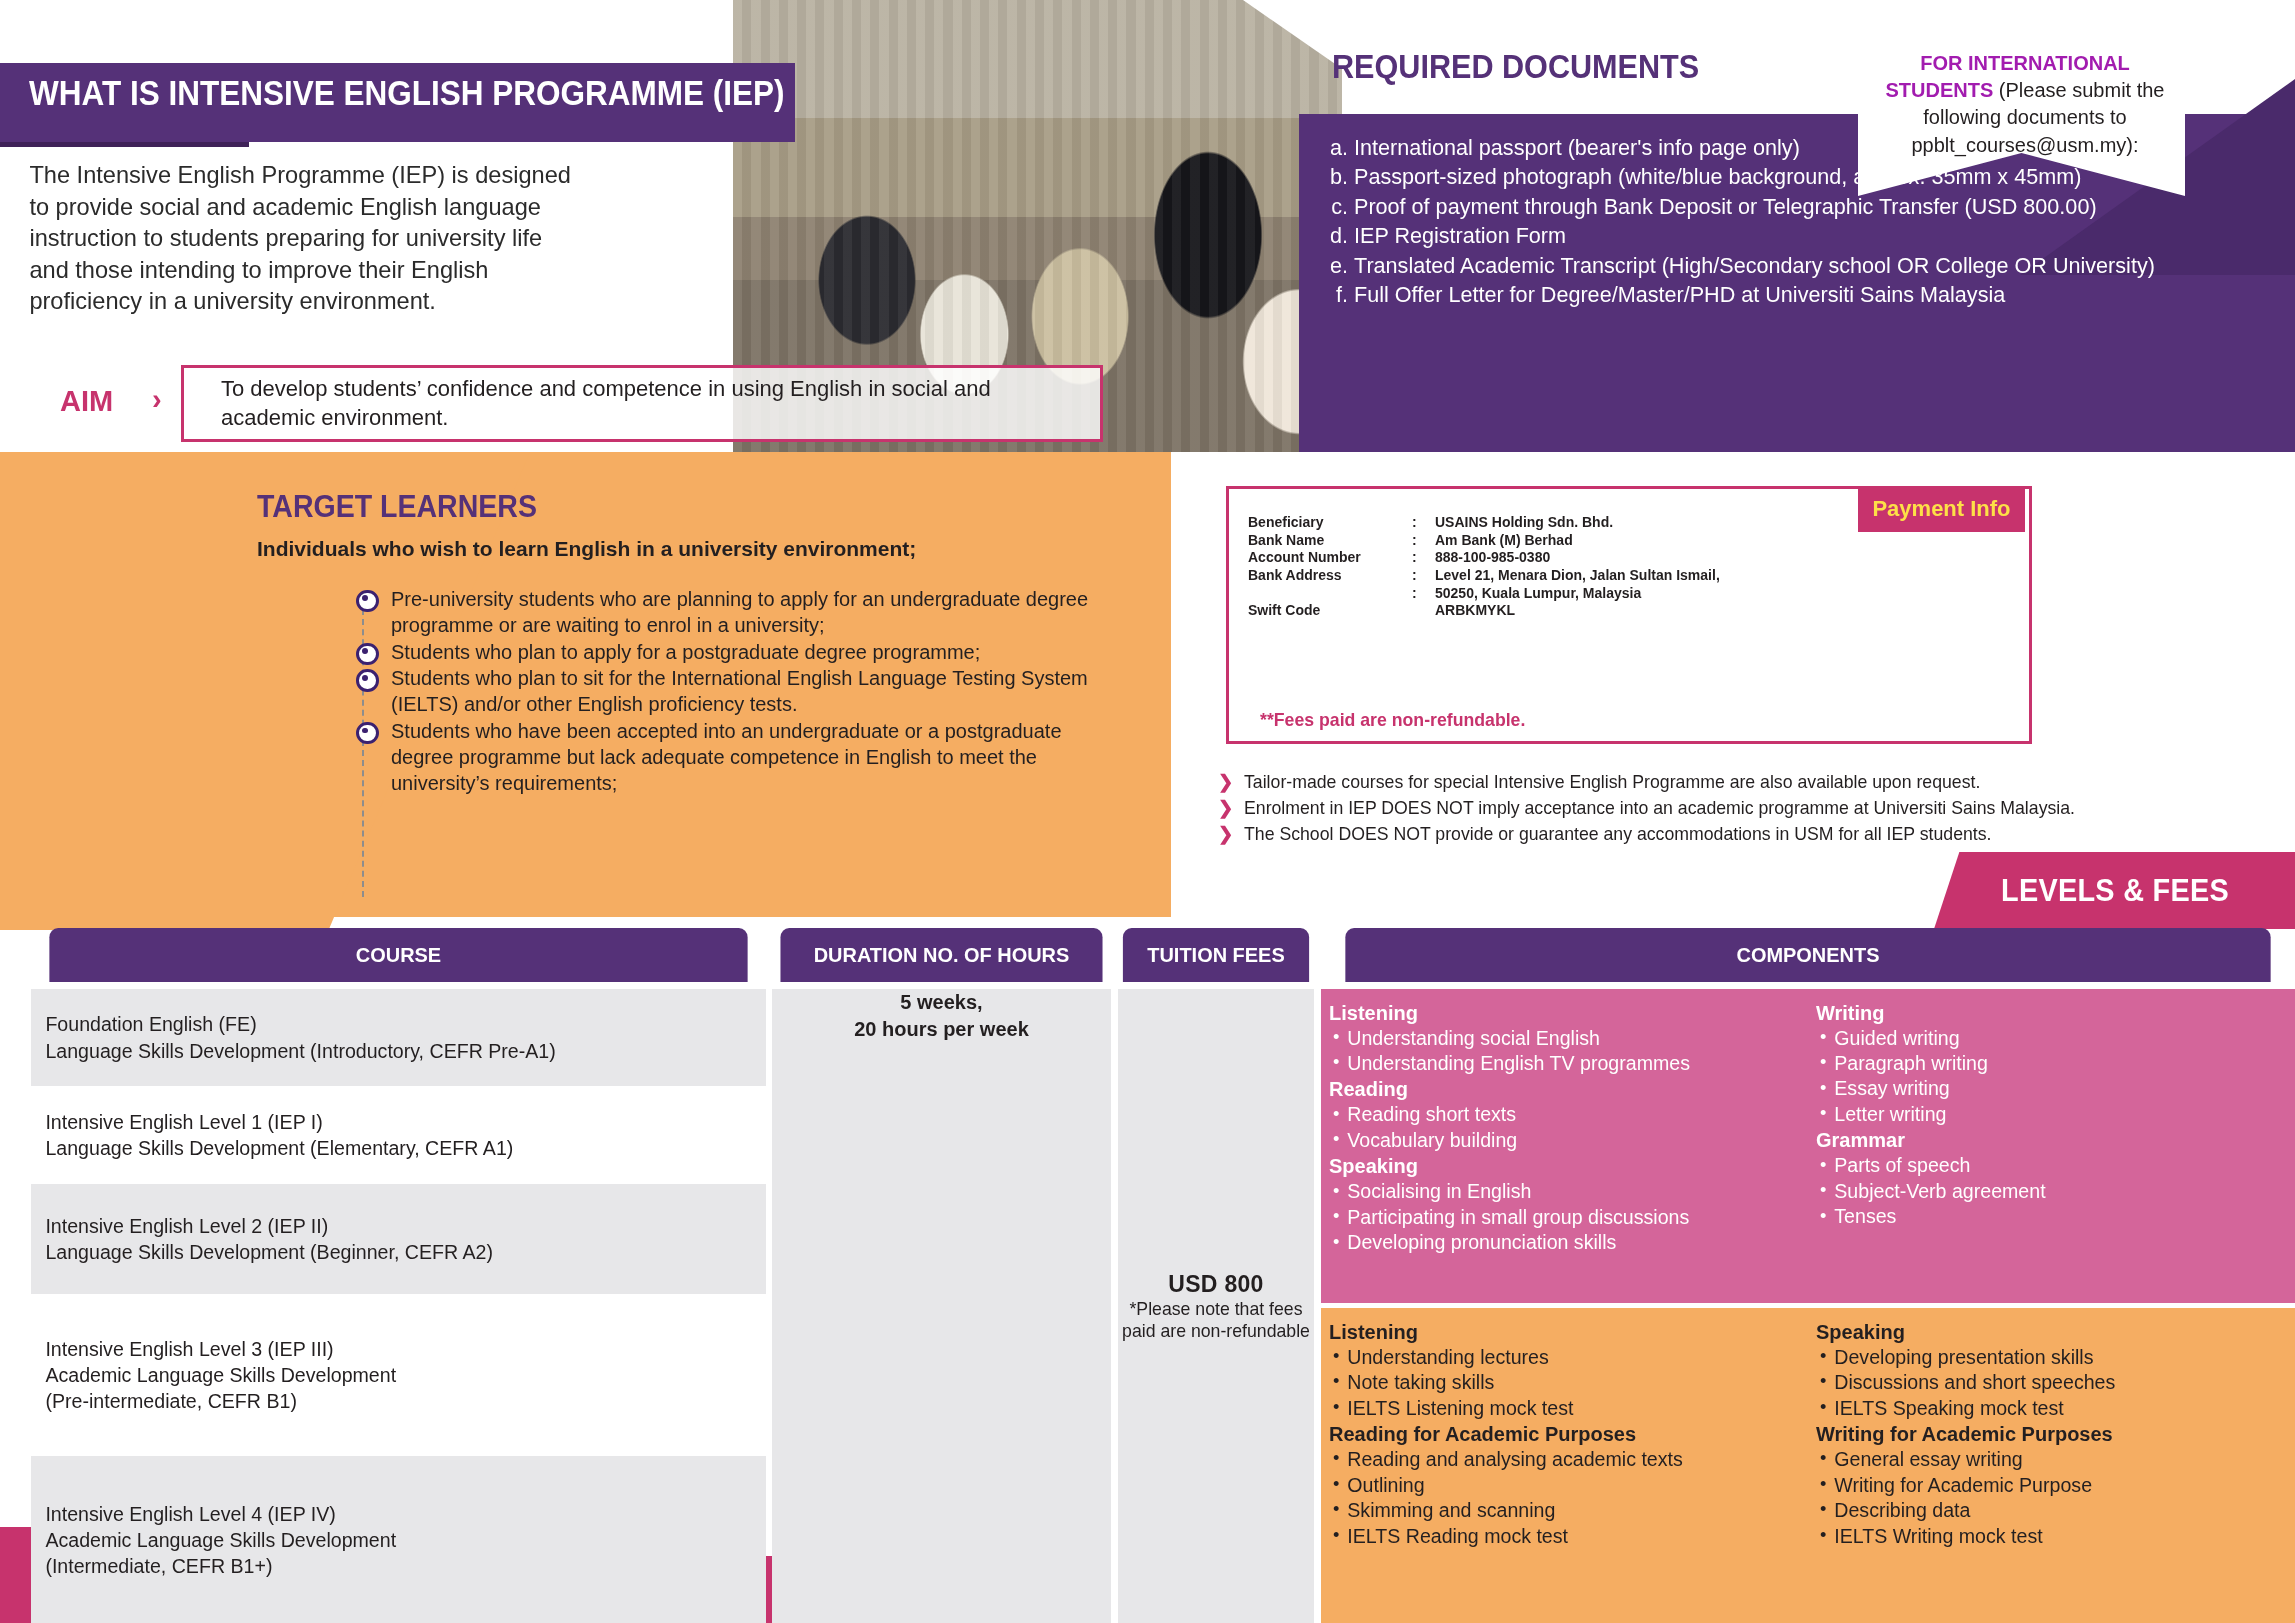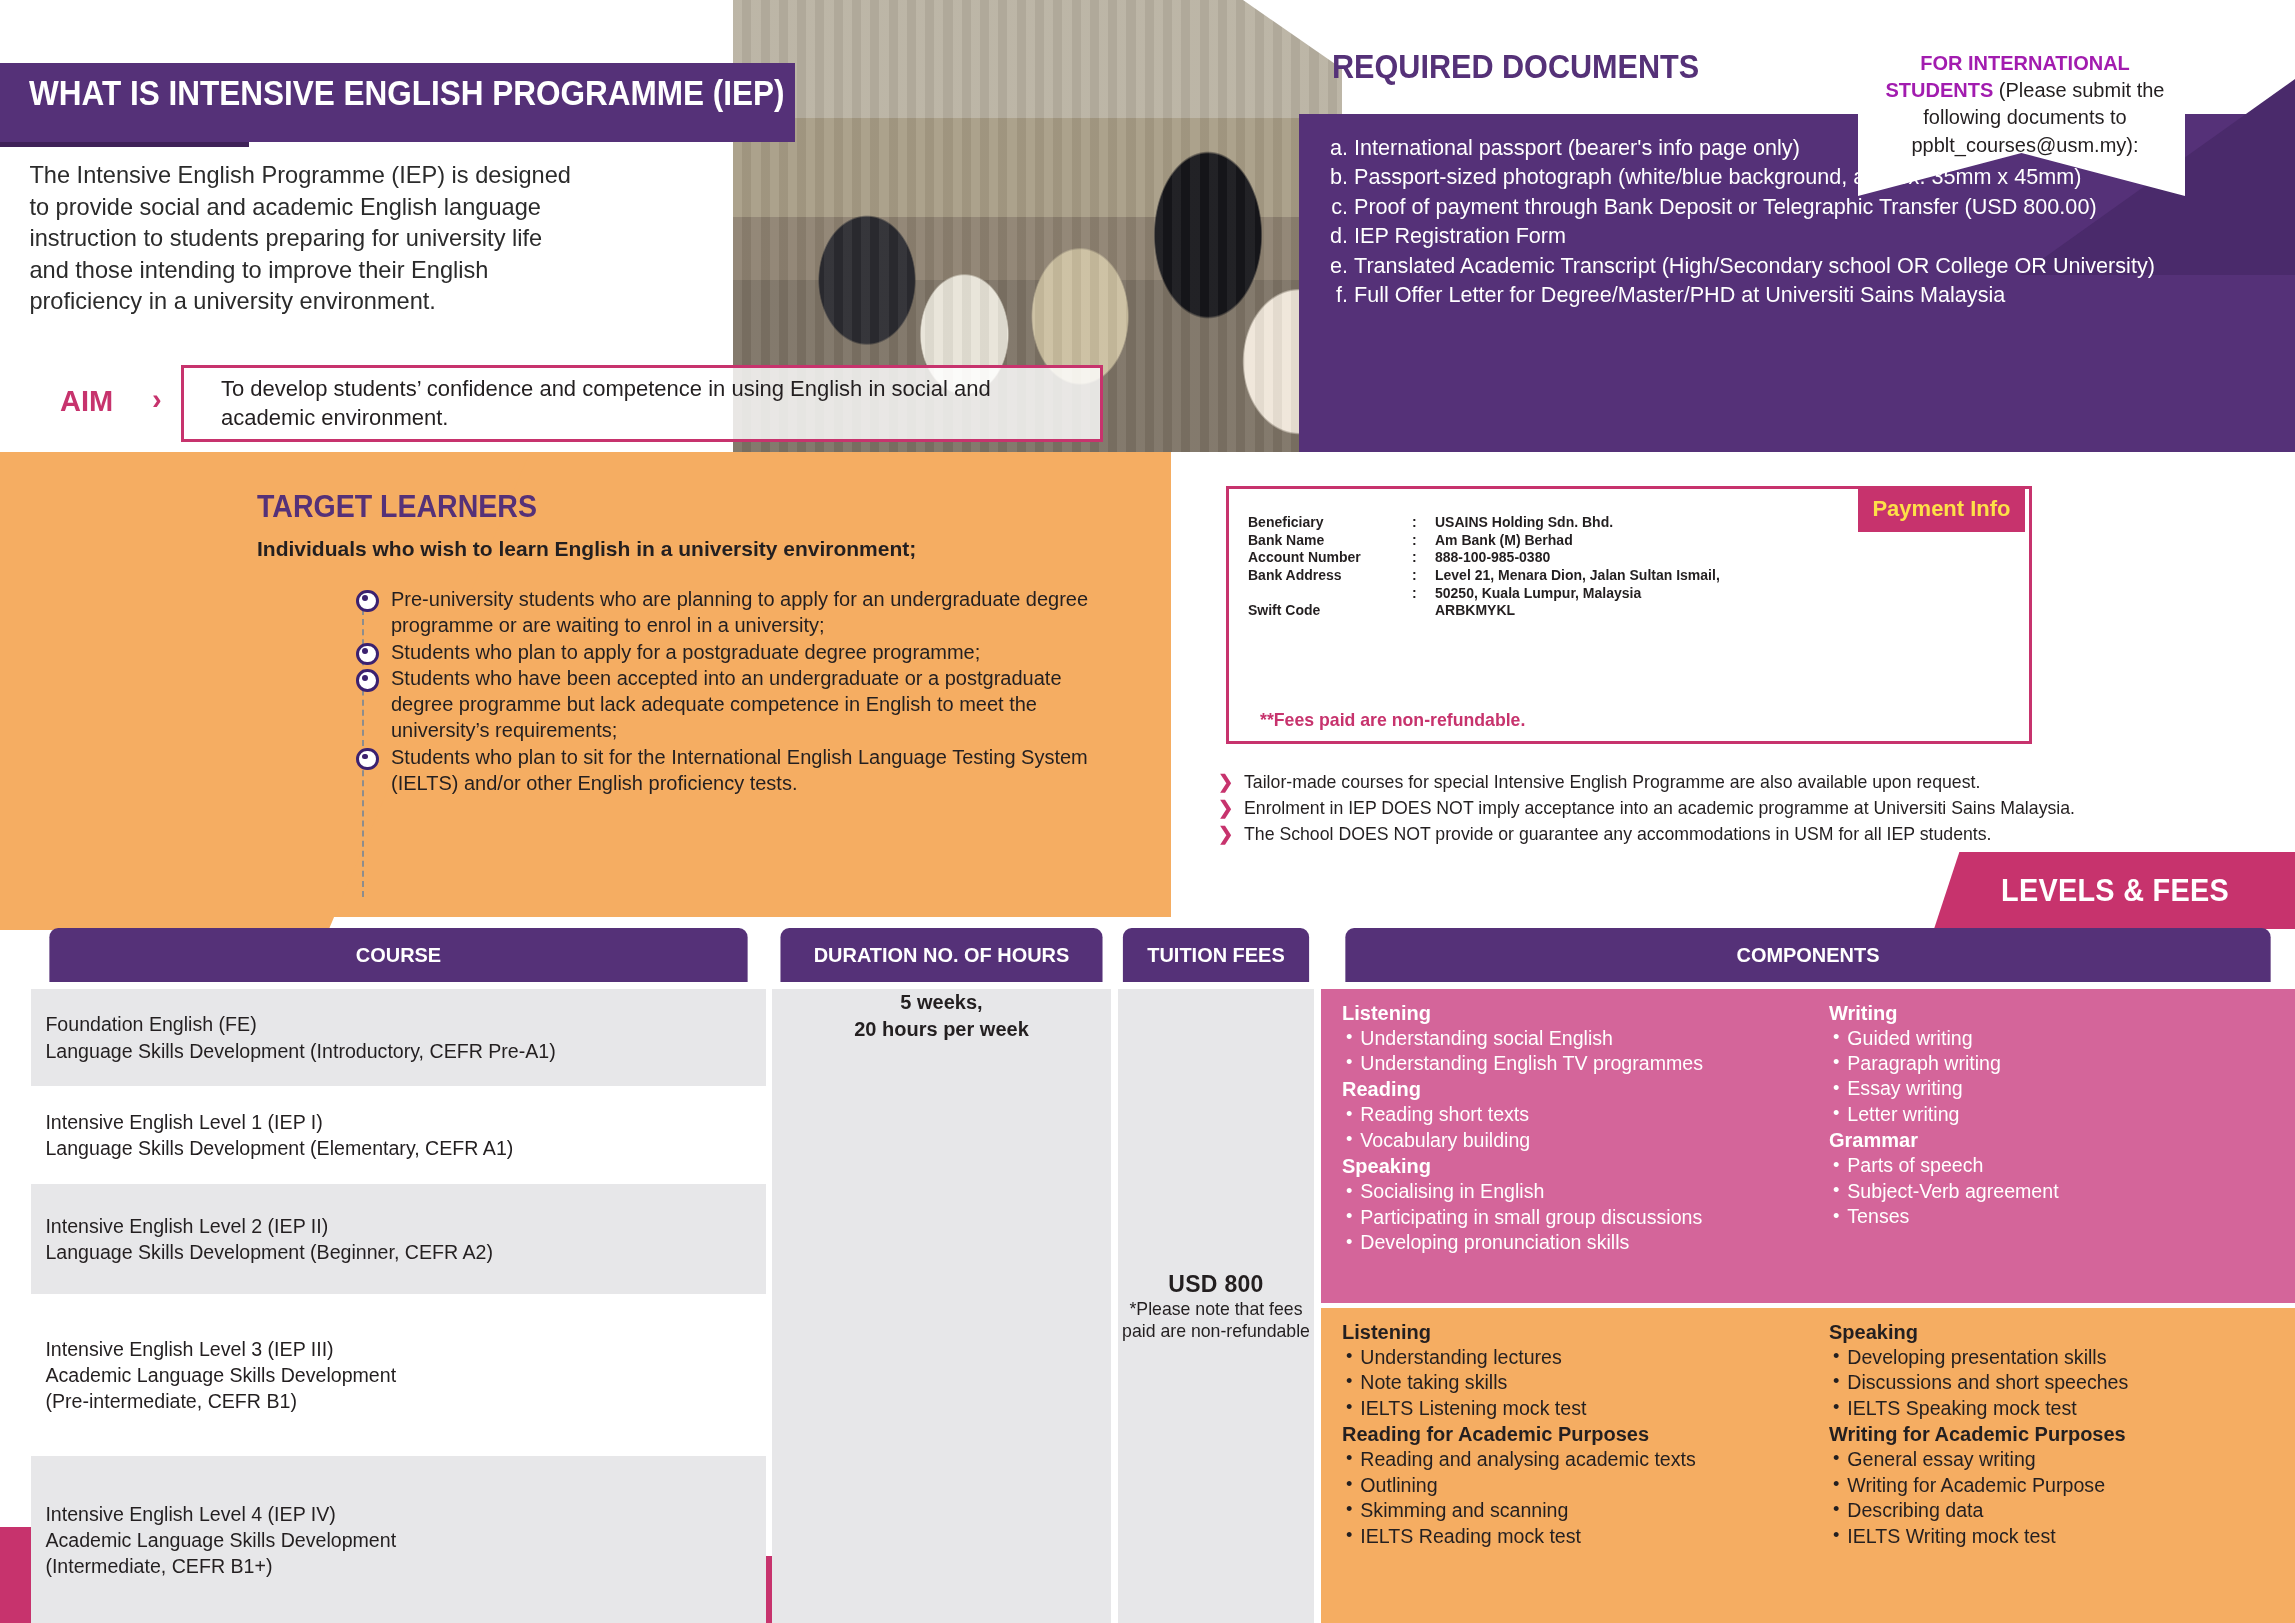--- a/index.html
+++ b/index.html
@@ -143,21 +143,21 @@
            font-size:20px;font-weight:bold;line-height:1.35;}
   .col-fee{position:absolute;left:1087px;top:61px;width:196px;height:635px;background:#e7e7e9;
            display:flex;flex-direction:column;align-items:center;justify-content:center;text-align:center;}
   .fee-amt{font-size:23px;font-weight:bold;letter-spacing:0.3px;}
   .fee-note{font-size:17.7px;line-height:1.22;margin-top:1.3px;}
 
   .col-comp{position:absolute;left:1290px;top:61px;width:974px;}
   .comp-pink{background:#d4659a;color:#fff;}
   .comp-orange{background:#f5ad62;color:#231f20;}
   .comp-grid{display:flex;padding:10.5px 0 10.5px 0;}
-  .comp-col{width:50%;padding-left:21px;box-sizing:border-box;}
+  .comp-col{width:50%;padding-left:8px;box-sizing:border-box;}
   .comp-h{font-size:20px;font-weight:bold;line-height:1.30;}
   .comp-li{font-size:19.6px;line-height:1.30;position:relative;padding-left:18.3px;}
   .comp-li:before{content:"\2022";position:absolute;left:3.9px;top:-0.7px;font-size:18.3px;}
 </style>
 </head>
 <body>
 
 <div class="photo ph-top"></div>
 <div class="photo ph-left"></div>
 
@@ -198,22 +198,22 @@
 <div class="intl-text">
   <span class="hl">FOR INTERNATIONAL STUDENTS</span><span class="reg"> (Please submit the following documents to ppblt_courses@usm.my):</span>
 </div>
 
 <div class="tl-title">TARGET LEARNERS</div>
 <div class="tl-sub">Individuals who wish to learn English in a university environment;</div>
 <div class="tl-dashline"></div>
 <div class="tl-list" id="tlList">
     <div class="tl-item"><span class="tl-bullet"></span><span>Pre-university students who are planning to apply for an undergraduate degree programme or are waiting to enrol in a university;</span></div>
     <div class="tl-item"><span class="tl-bullet"></span><span>Students who plan to apply for a postgraduate degree programme;</span></div>
+    <div class="tl-item"><span class="tl-bullet"></span><span>Students who plan to sit for the International English Language Testing System (IELTS) and/or other English proficiency tests.</span></div>
     <div class="tl-item"><span class="tl-bullet"></span><span>Students who have been accepted into an undergraduate or a postgraduate degree programme but lack adequate competence in English to meet the university’s requirements;</span></div>
-    <div class="tl-item"><span class="tl-bullet"></span><span>Students who plan to sit for the International English Language Testing System (IELTS) and/or other English proficiency tests.</span></div>
   </div>
 
 <div class="pay-box"></div>
 <div class="pay-tag">
   <span>Payment Info</span>
 </div>
 <div class="pay-rows" id="payRows">
     <div class="pay-row">
       <div class="pay-k">Beneficiary</div>
       <div class="pay-c">:</div>

